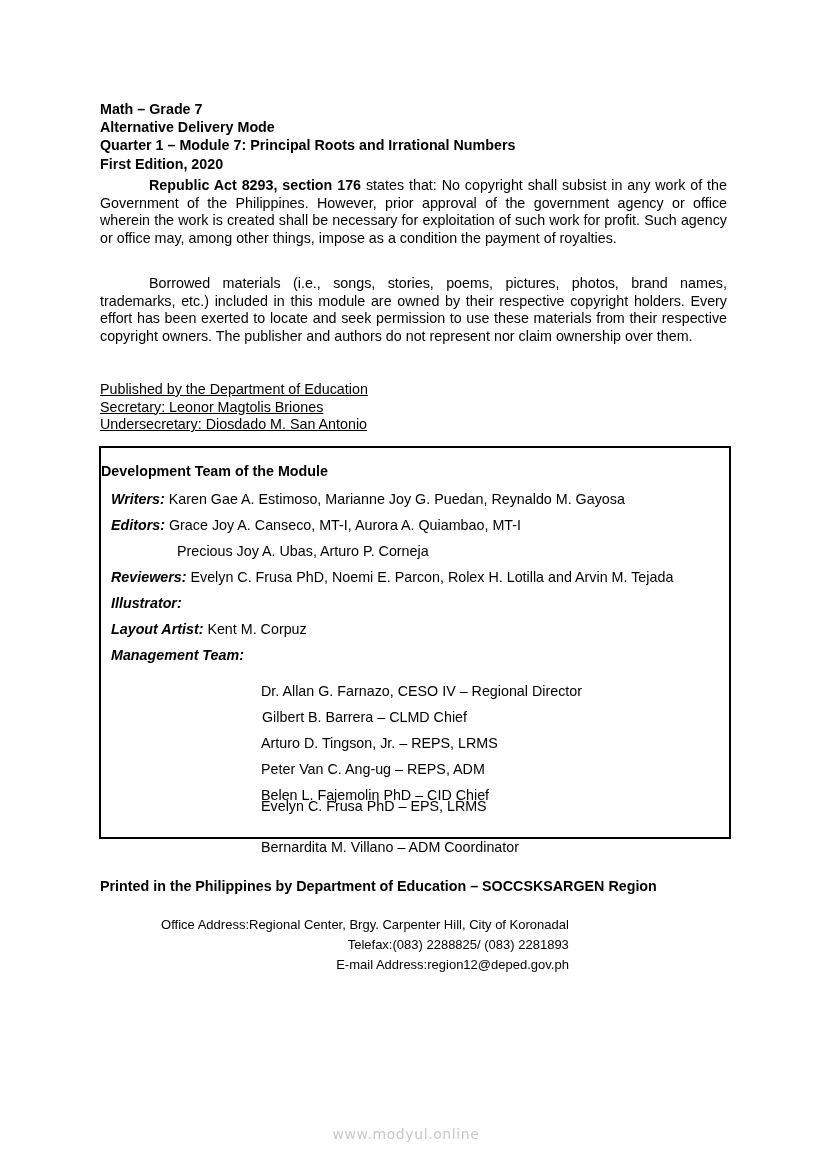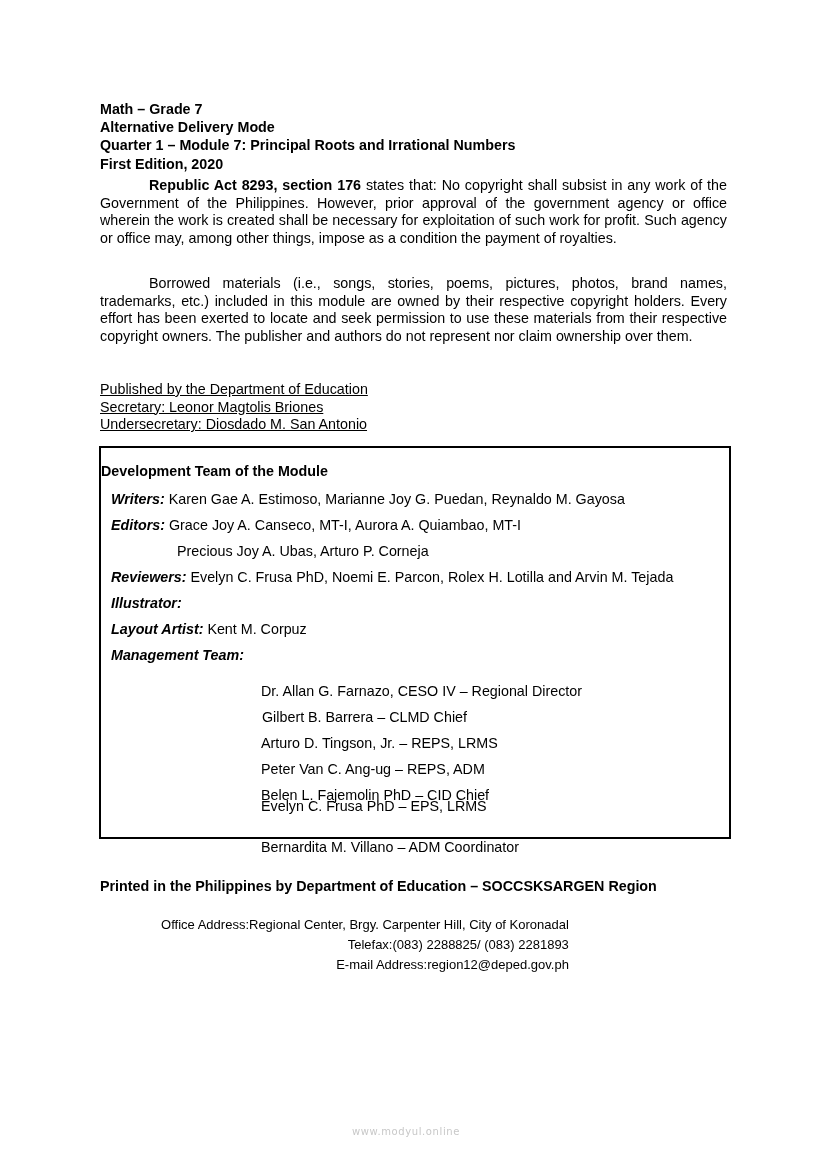--- a/index.html
+++ b/index.html
@@ -18,21 +18,21 @@
               border: 2px solid #000; box-sizing: content-box; }
   .team-title { position: absolute; left: 0; right: 0; top: 15px; text-align: left;
                 font-weight: bold; font-size: 14.3px; }
   .row { position: absolute; left: 10px; font-size: 14.3px; white-space: nowrap; }
   .row b { font-weight: bold; font-style: italic; }
   .mgmt { position: absolute; left: 160px; font-size: 14.3px; white-space: nowrap; margin-top: 36px; }
   .printed { position: absolute; left: 100px; top: 878px; font-weight: bold; font-size: 14.3px; }
   .contact { position: absolute; left: 100px; top: 915px; font-size: 13px; line-height: 20px; text-align: right; }
   .contact .lbl { display: inline-block; width: 149px; }
   .watermark { position: absolute; left: 0; right: 8px; top: 1126px; text-align: center;
-               font-family: "DejaVu Sans", sans-serif; font-size: 10px; color: #c8c8c8;
+               font-family: "DejaVu Sans", sans-serif; font-size: 14px; color: #c8c8c8;
                letter-spacing: 0.6px; }
 </style>
 </head>
 <body>
 
 <div class="page">
 
   <div class="header">
     <div>Math – Grade 7</div>
     <div>Alternative Delivery Mode</div>

